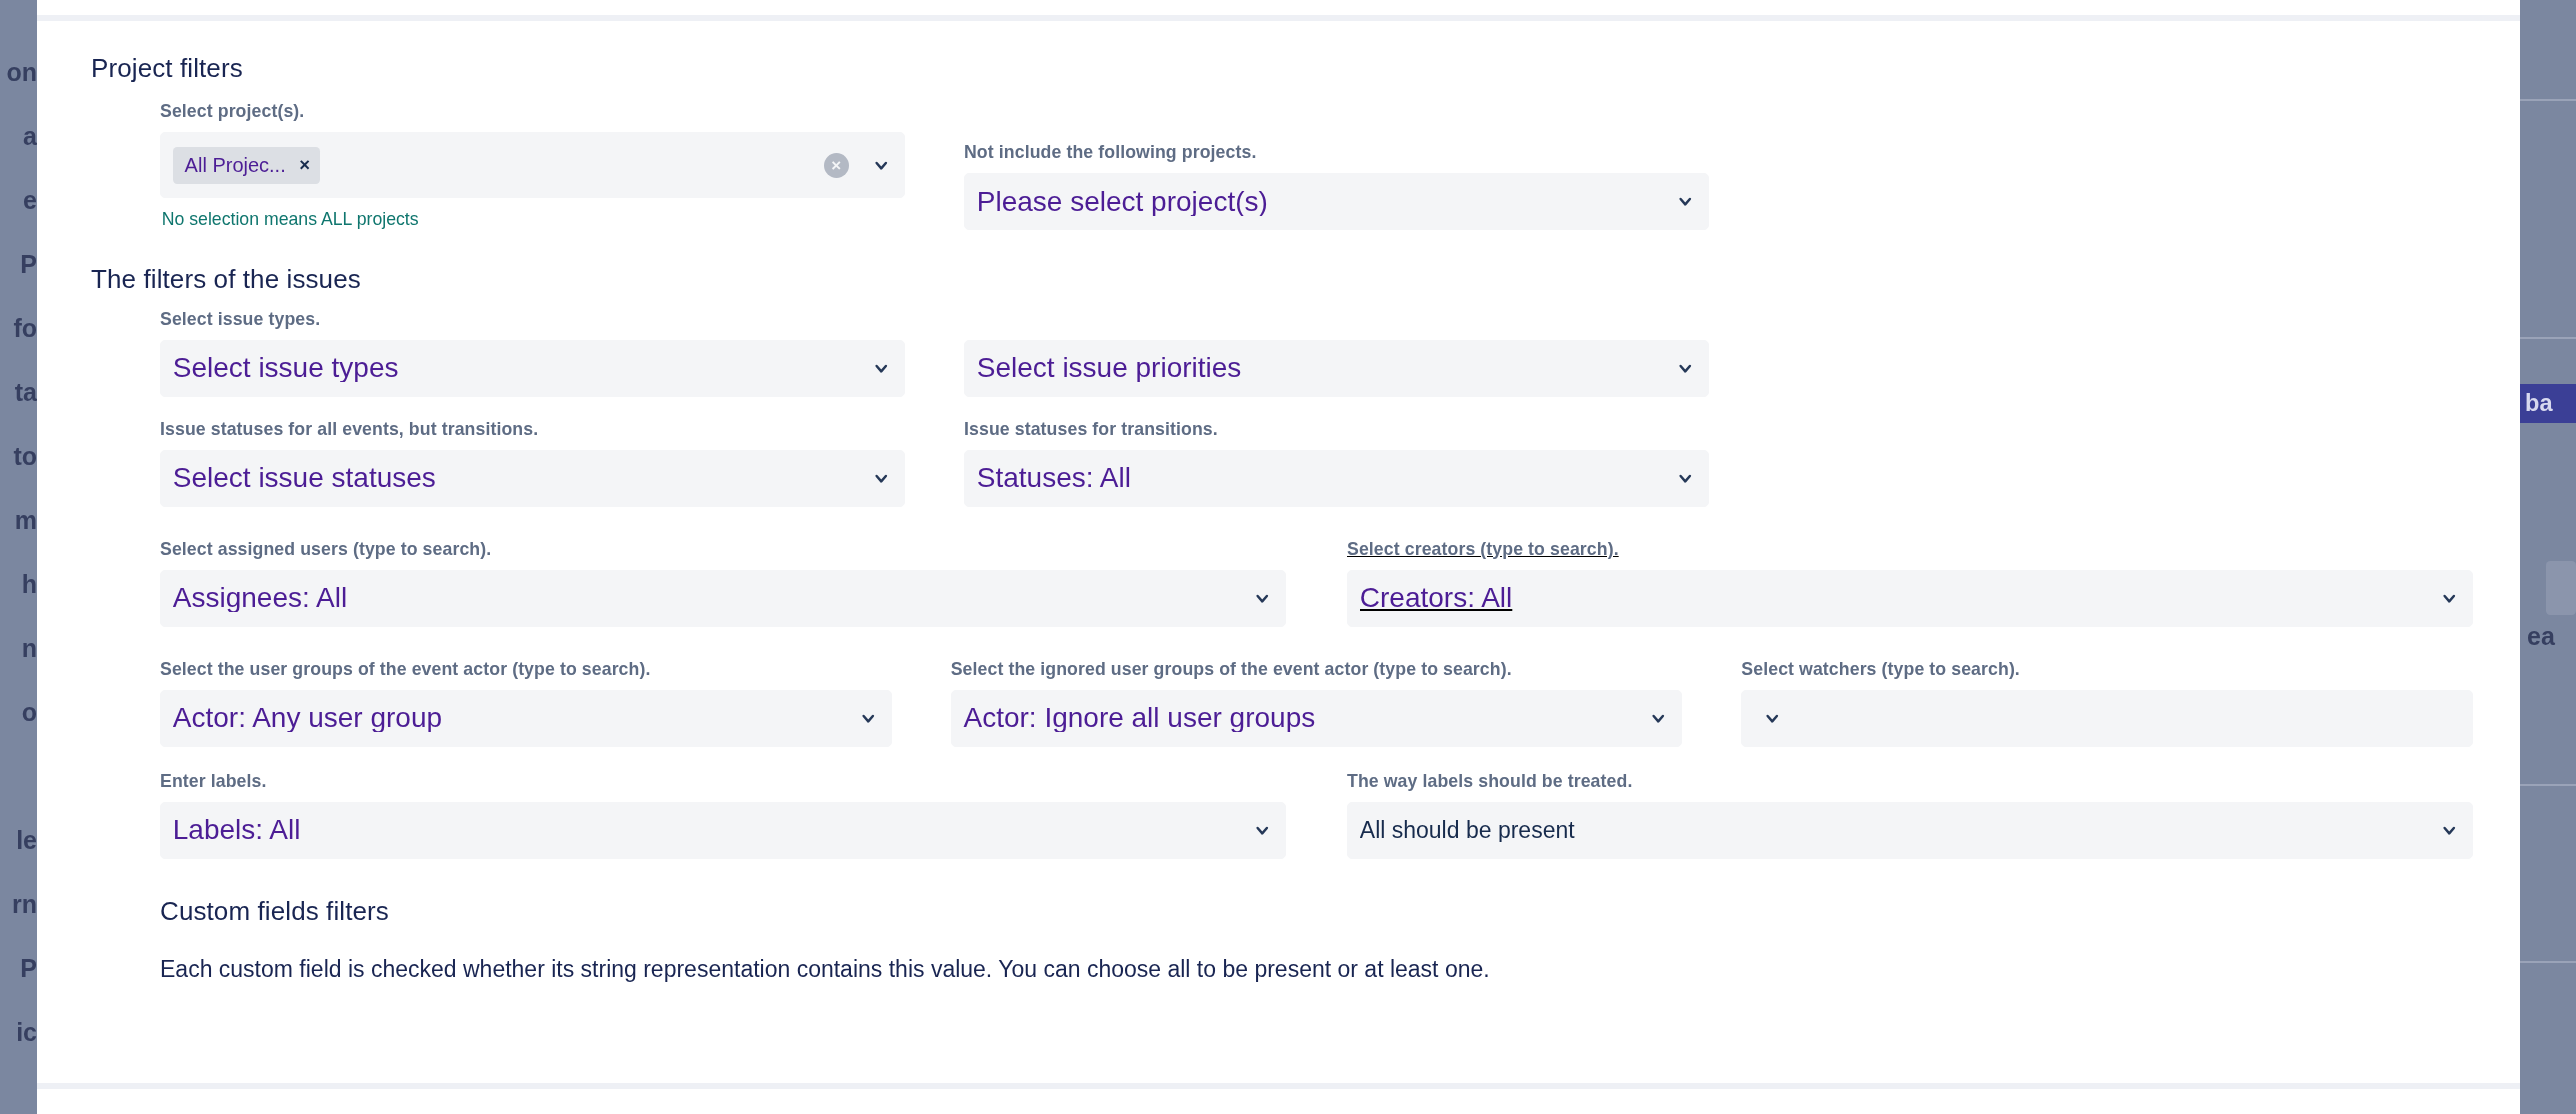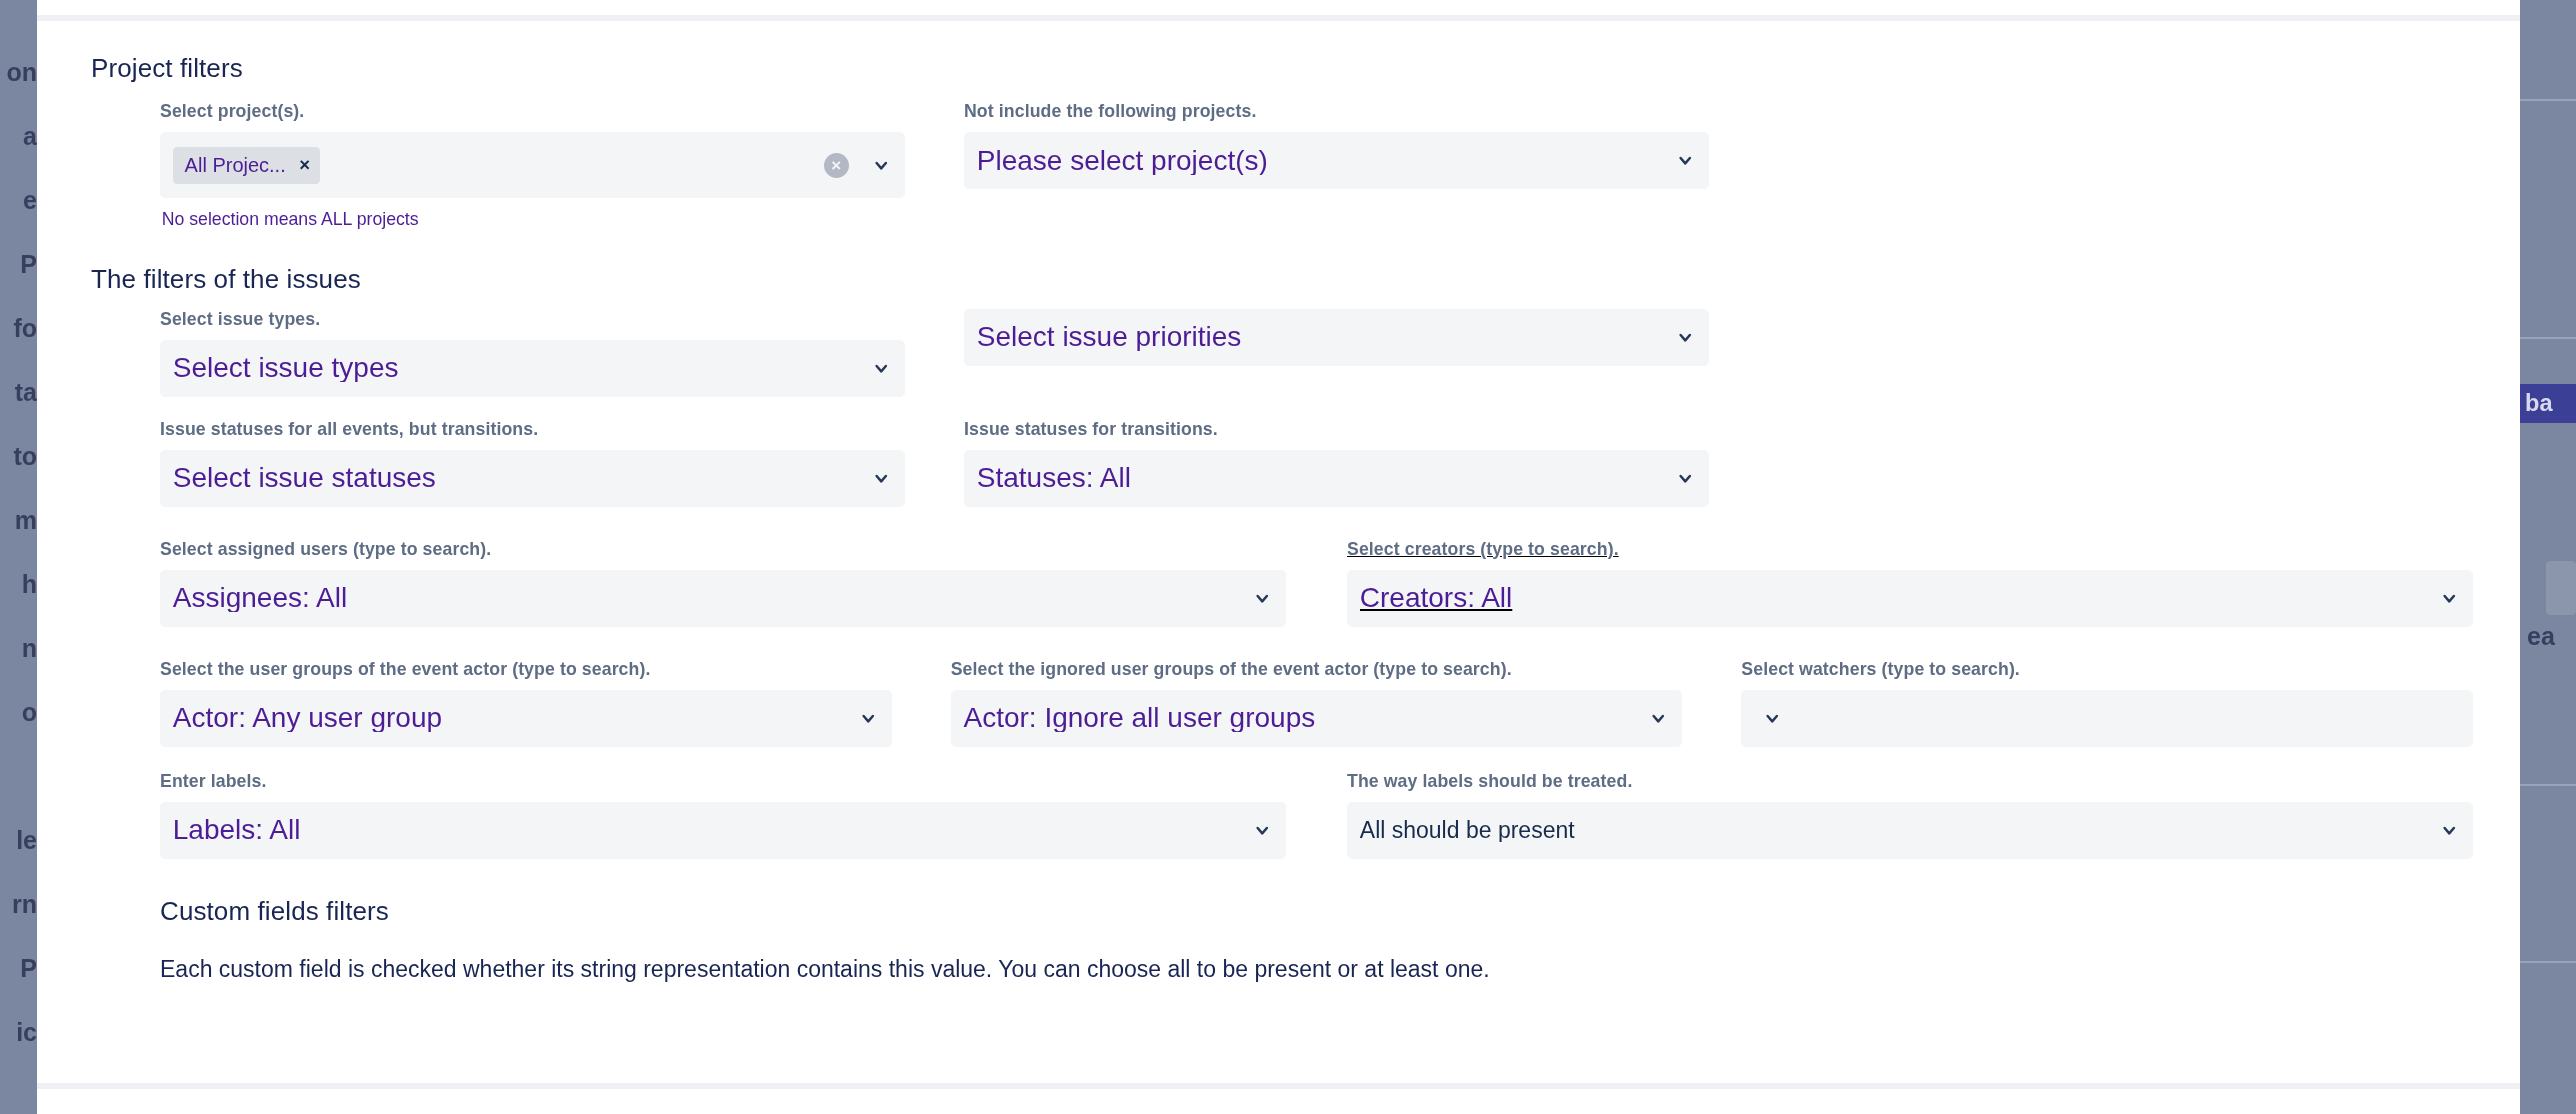--- a/index.html
+++ b/index.html
@@ -105,21 +105,21 @@
     letter-spacing: 0.1px;
     margin: 0 0 17px 39px;
   }
   h2.section-title.tight { margin-bottom: 13.5px; }
 
   .section-block { margin-bottom: 5px; }
 
   
   .field-row {
     display: flex;
-    align-items: flex-start;
+    align-items: flex-end;
     margin-left: 108px;
     margin-bottom: 17px;
   }
 
   .field {
     margin-right: 59px;
   }
   .field:last-child { margin-right: 0; }
 
   .field-label {
@@ -211,21 +211,21 @@
   .chip-remove {
     color: #172b4d;
     font-size: 18.5px;
     font-weight: 700;
     line-height: 1;
     margin-left: 13.5px;
     cursor: pointer;
   }
 
   .hint-text {
-    color: #4c1d95;
+    color: #0f766e;
     font-size: 17.7px;
     margin-top: 11px;
     margin-left: 1.7px;
   }
 
   .body-text {
     color: #192552;
     font-size: 23px;
     margin-left: 108px;
     margin-top: 11.8px;

